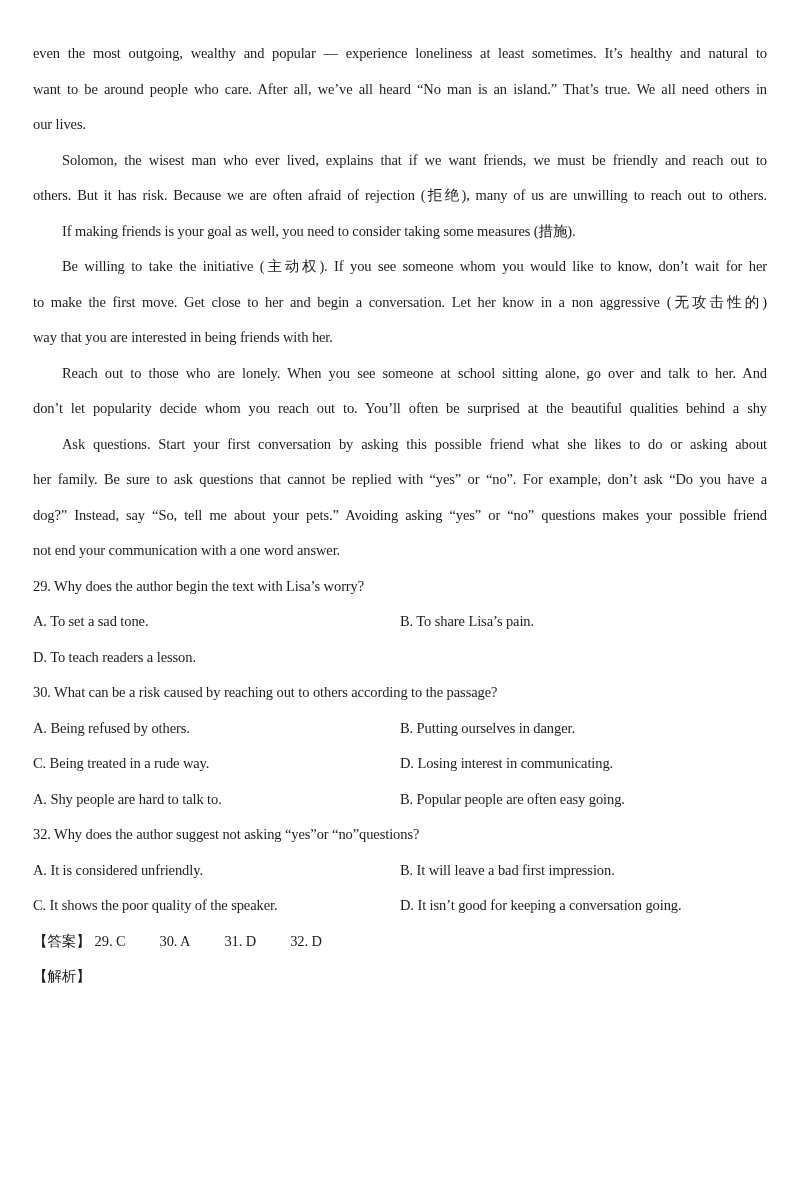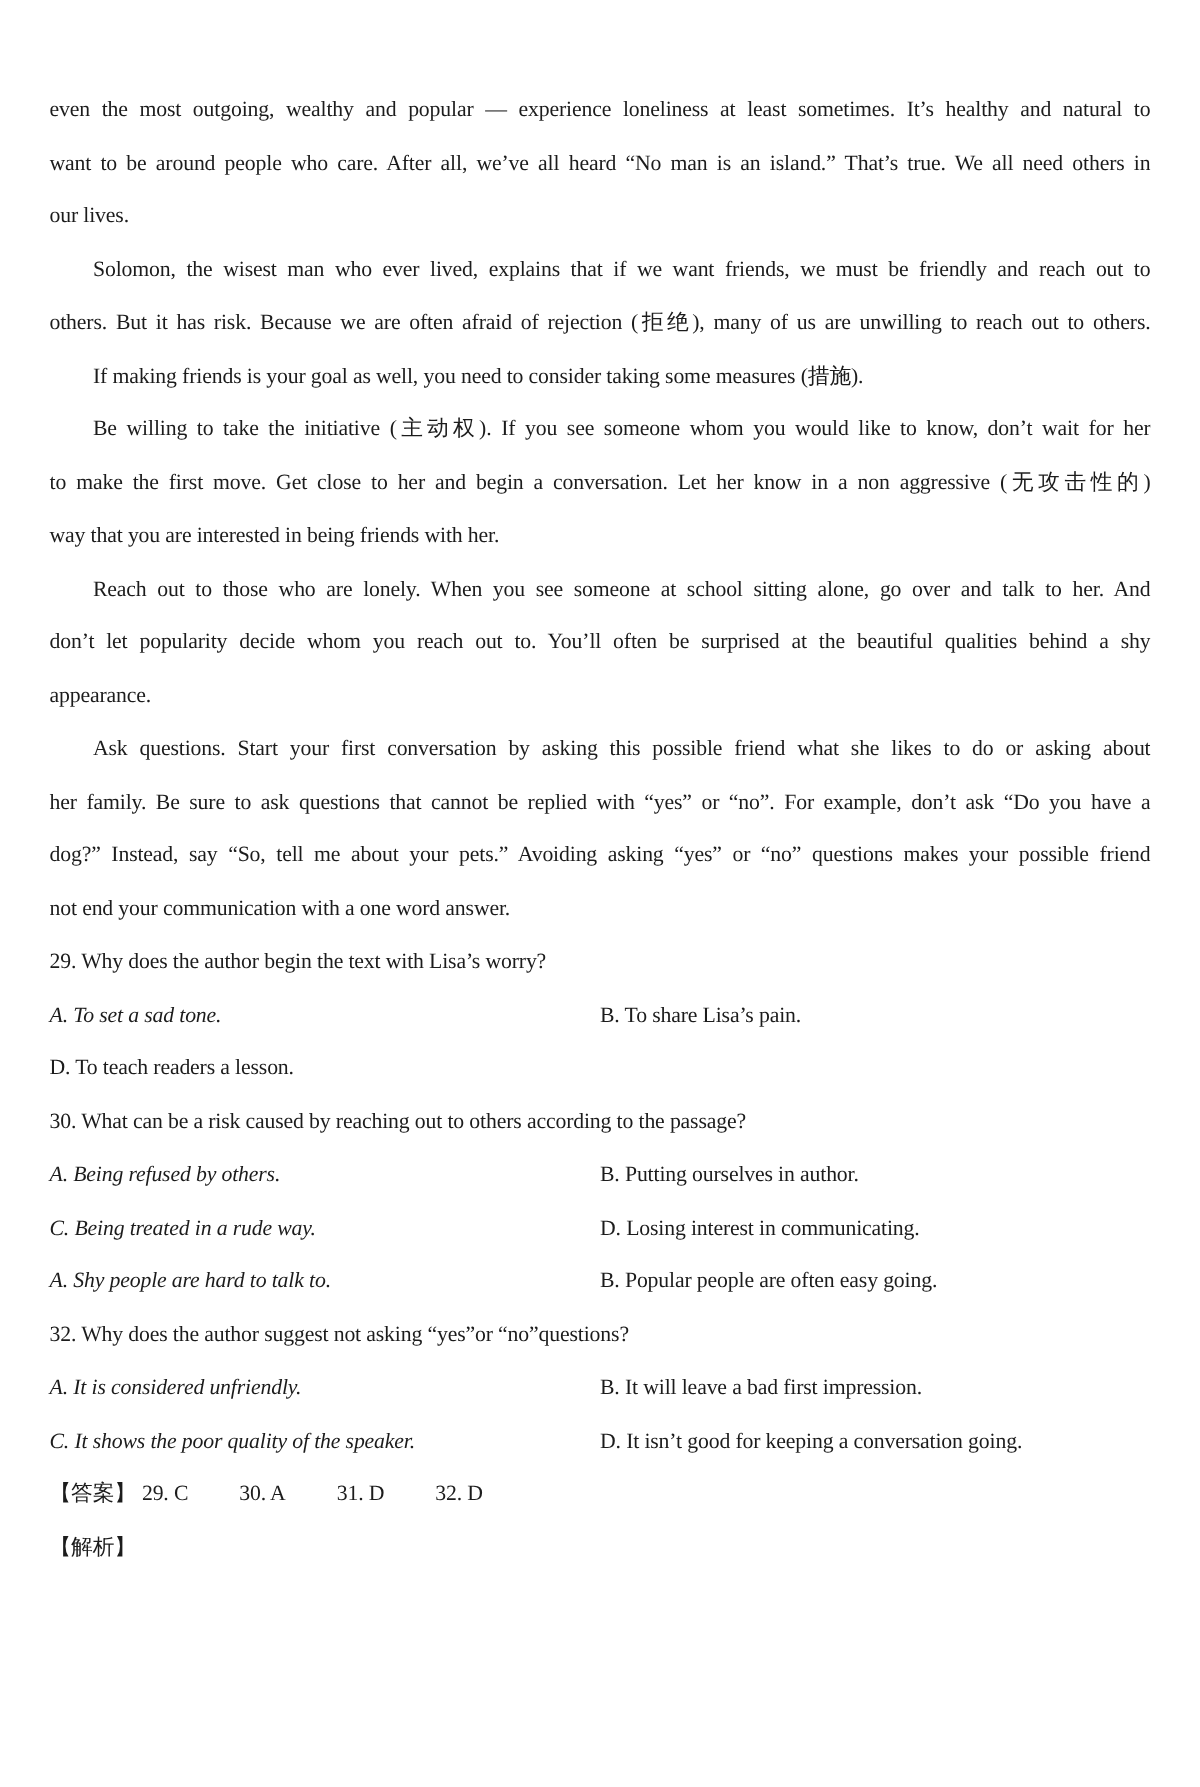--- a/index.html
+++ b/index.html
@@ -10,21 +10,21 @@
   body {
     width: 800px;
     height: 1191px;
     overflow: hidden;
     font-family: "Liberation Serif", "DejaVu Serif", serif;
     font-size: 14.5px;
     letter-spacing: -0.1px;
     color: #1c1c1c;
   }
   .page {
-    padding: 56px 33px 0 33px;
+    padding: 36px 33px 0 33px;
     width: 734px;
   }
   .line {
     height: 35.5px;
     line-height: 35.5px;
     white-space: nowrap;
   }
   
   .just {
     white-space: normal;
@@ -35,21 +35,20 @@
   
   .ind {
     text-indent: 29px;
   }
   .optrow {
     display: flex;
   }
   .opt-left {
     flex: 0 0 367px;
     width: 367px;
-    font-style: italic;
   }
   .opt-right {
     flex: 1 1 auto;
   }
   .ansitem {
     margin-right: 34px;
   }
   .anslabel {
     margin-right: 4px;
   }
@@ -69,21 +68,20 @@
     <div class="line just">others. But it has risk. Because we are often afraid of rejection (拒绝), many of us are unwilling to reach out to others.</div>
 
     <div class="line ind">If making friends is your goal as well, you need to consider taking some measures (措施).</div>
 
     <div class="line just ind">Be willing to take the initiative (主动权). If you see someone whom you would like to know, don’t wait for her</div>
     <div class="line just">to make the first move. Get close to her and begin a conversation. Let her know in a non aggressive (无攻击性的)</div>
     <div class="line">way that you are interested in being friends with her.</div>
 
     <div class="line just ind">Reach out to those who are lonely. When you see someone at school sitting alone, go over and talk to her. And</div>
     <div class="line just">don’t let popularity decide whom you reach out to. You’ll often be surprised at the beautiful qualities behind a shy</div>
-    <div class="line">appearance.</div>
 
     <div class="line just ind">Ask questions. Start your first conversation by asking this possible friend what she likes to do or asking about</div>
     <div class="line just">her family. Be sure to ask questions that cannot be replied with “yes” or “no”. For example, don’t ask “Do you have a</div>
     <div class="line just">dog?” Instead, say “So, tell me about your pets.” Avoiding asking “yes” or “no” questions makes your possible friend</div>
     <div class="line">not end your communication with a one word answer.</div>
   </div>
 
   <div>
 
     <div class="line">29. Why does the author begin the text with Lisa’s worry?</div>
@@ -91,21 +89,21 @@
       <span class="opt-left">A. To set a sad tone.</span>
       <span class="opt-right">B. To share Lisa’s pain.</span>
     </div>
     <div class="line optrow">
       <span class="opt-right">D. To teach readers a lesson.</span>
     </div>
 
     <div class="line">30. What can be a risk caused by reaching out to others according to the passage?</div>
     <div class="line optrow">
       <span class="opt-left">A. Being refused by others.</span>
-      <span class="opt-right">B. Putting ourselves in author.</span>
+      <span class="opt-right">B. Putting ourselves in danger.</span>
     </div>
     <div class="line optrow">
       <span class="opt-left">C. Being treated in a rude way.</span>
       <span class="opt-right">D. Losing interest in communicating.</span>
     </div>
 
     <div class="line optrow">
       <span class="opt-left">A. Shy people are hard to talk to.</span>
       <span class="opt-right">B. Popular people are often easy going.</span>
     </div>

